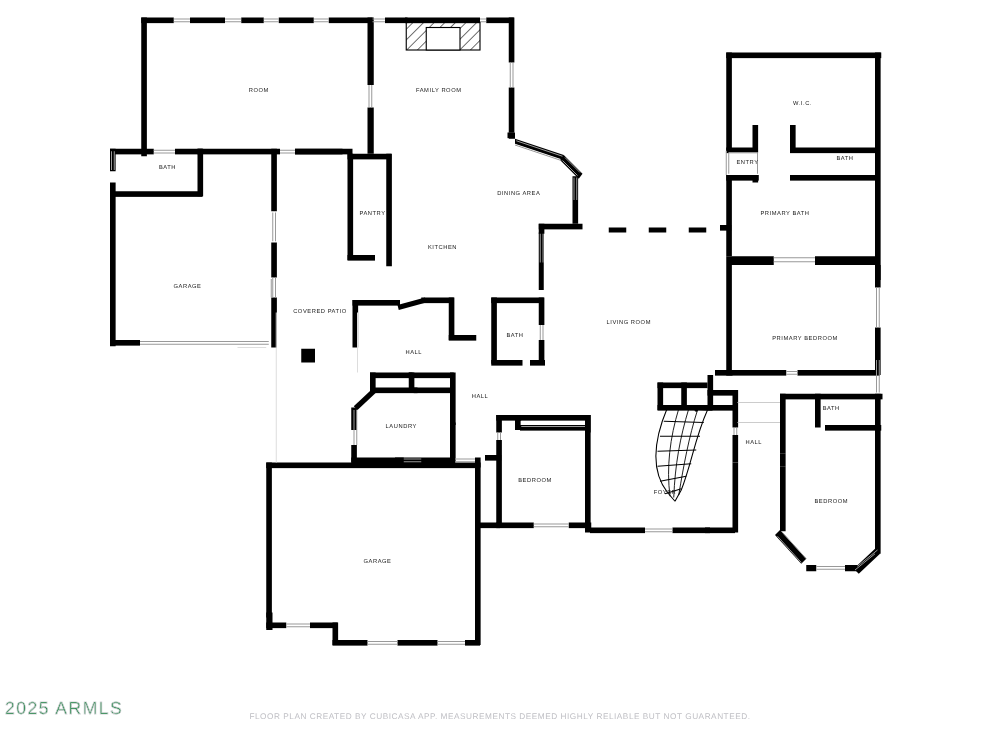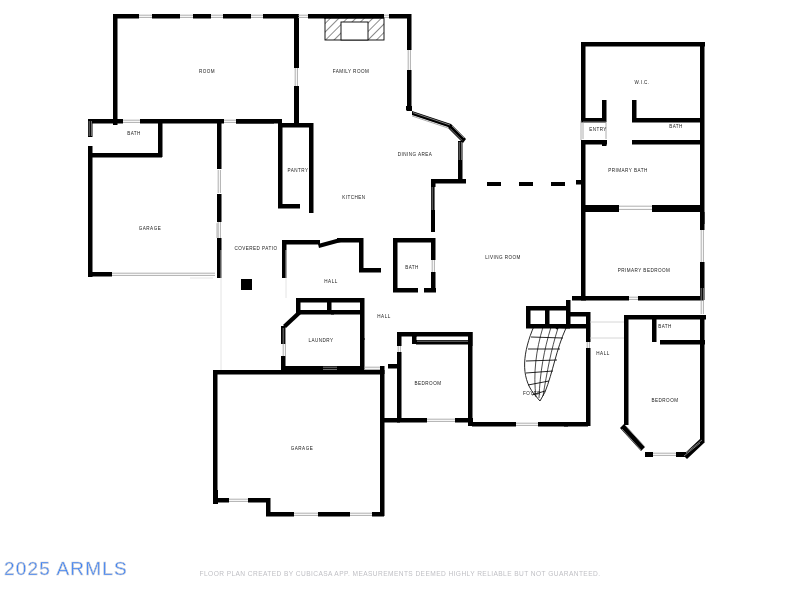--- a/index.html
+++ b/index.html
@@ -30,23 +30,23 @@
     letter-spacing: 0.45px;
     fill: #1a1a1a;
     text-anchor: middle;
     dominant-baseline: middle;
   }
   #watermark {
     position: absolute;
     left: 4px;
     top: 558px;
     font-family: "Liberation Sans", sans-serif;
-    font-size: 19px;
+    font-size: 14px;
     letter-spacing: 1.2px;
-    color: #3b82f6;
+    color: #15803d;
     -webkit-text-stroke: 0.6px #d2d2d6;
     white-space: nowrap;
     user-select: none;
   }
   #footer-note {
     position: absolute;
     left: 0;
     top: 570px;
     width: 800px;
     text-align: center;

